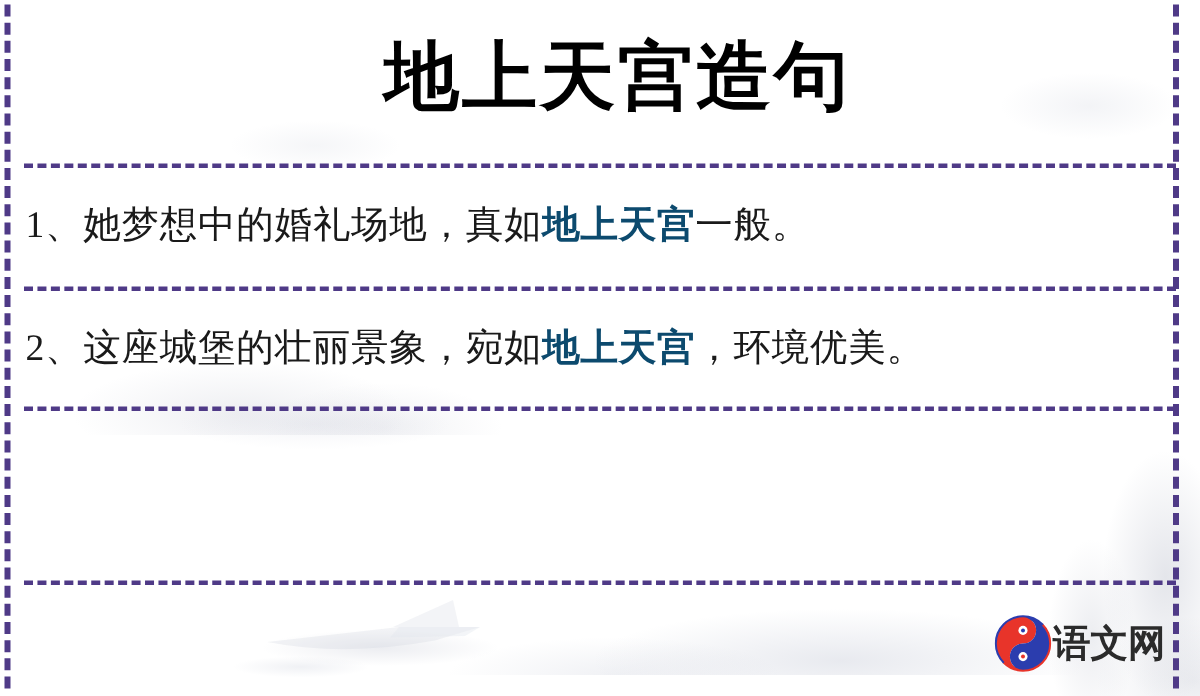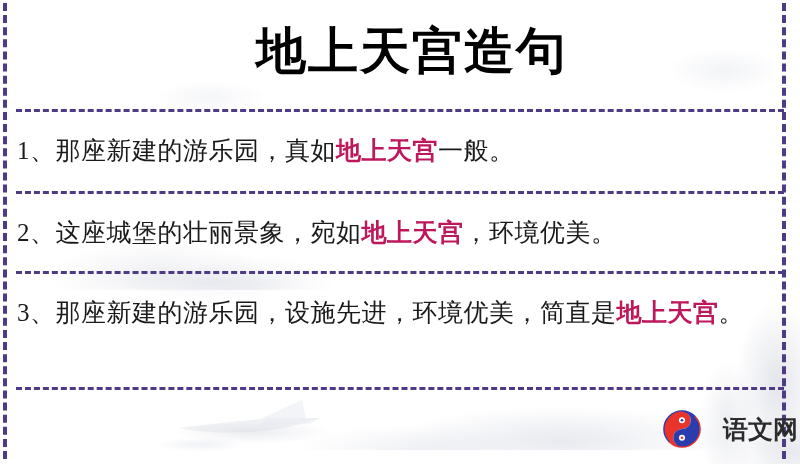--- a/index.html
+++ b/index.html
@@ -163,34 +163,34 @@
     line-height: 41px;
     color: #1a1a1a;
     letter-spacing: 0.5px;
   }
 
   .s1 { top: 130px; }
   .s2 { top: 212px; }
   .s3 { top: 292px; }
 
   .hl {
-    color: #be185d;
+    color: #0c4a6e;
     font-weight: bold;
   }
 
   
   .logo {
     position: absolute;
     left: 663px;
     top: 406px;
     width: 126px;
     height: 46px;
     display: flex;
     align-items: center;
-    gap: 22px;
+    gap: 1px;
     z-index: 5;
   }
 
   .logo-mark {
     width: 38px;
     height: 38px;
     flex: 0 0 38px;
   }
 
   .logo-text {
@@ -227,30 +227,27 @@
   <div class="title">地上天宫造句</div>
 
   <div class="sep sep-1"></div>
   <div class="sep sep-2"></div>
   <div class="sep sep-3"></div>
   <div class="sep sep-4"></div>
 
   <div class="sentences">
 
     <div class="sentence s1">
-      <span>1、</span><span>那座新建的游乐园，真如</span><span class="hl">地上天宫</span><span>一般。</span>
+      <span>1、</span><span>她梦想中的婚礼场地，真如</span><span class="hl">地上天宫</span><span>一般。</span>
     </div>
 
     <div class="sentence s2">
       <span>2、</span><span>这座城堡的壮丽景象，宛如</span><span class="hl">地上天宫</span><span>，环境优美。</span>
     </div>
 
-    <div class="sentence s3">
-      <span>3、</span><span>那座新建的游乐园，设施先进，环境优美，简直是</span><span class="hl">地上天宫</span><span>。</span>
-    </div>
 
   </div>
 
   <div class="logo">
     <svg class="logo-mark" viewBox="0 0 100 100">
       <circle cx="50" cy="50" r="46" fill="none" stroke="#E8342A" stroke-width="7" stroke-dasharray="145 145" transform="rotate(-45 50 50)"></circle>
       <circle cx="50" cy="50" r="46" fill="none" stroke="#2B3DAE" stroke-width="7" stroke-dasharray="145 145" transform="rotate(135 50 50)"></circle>
       <path d="M50 4 A23 23 0 0 1 50 50 A23 23 0 0 0 50 96 A46 46 0 0 1 50 4 Z" fill="#E8342A"></path>
       <path d="M50 96 A23 23 0 0 1 50 50 A23 23 0 0 0 50 4 A46 46 0 0 1 50 96 Z" fill="#2B3DAE"></path>
       <circle cx="50" cy="27" r="8" fill="#ffffff"></circle>

